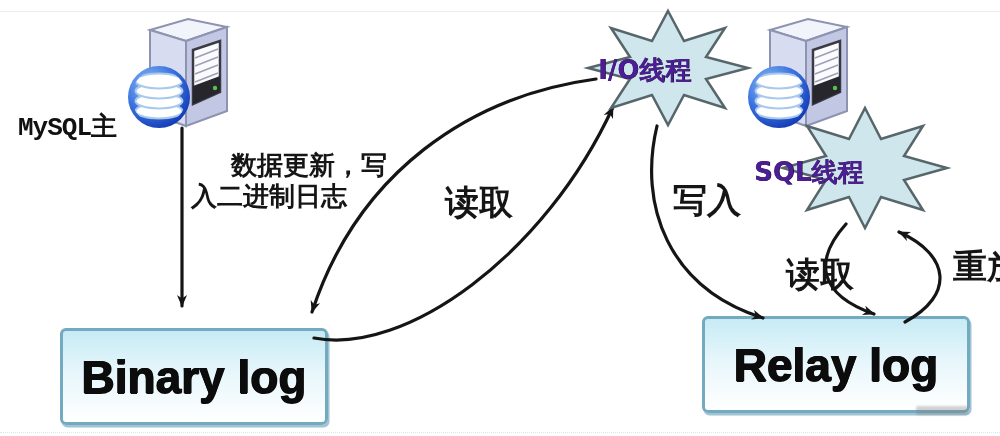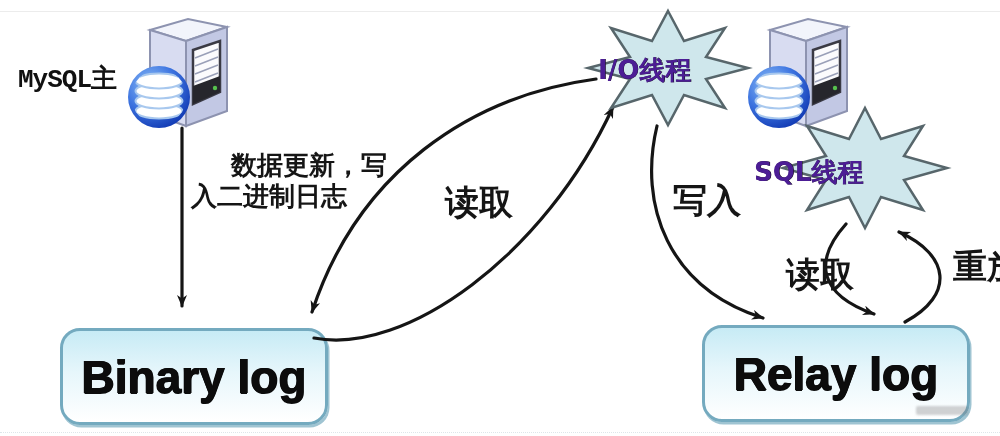--- a/index.html
+++ b/index.html
@@ -5,24 +5,24 @@
   html,body{margin:0;padding:0;background:#fff;}
   .stage{
     position:relative;width:1000px;height:436px;background:#ffffff;
     overflow:hidden;font-family:"DejaVu Sans",sans-serif;
   }
   .hairline-top{position:absolute;left:0;top:11px;width:1000px;height:1px;background:#ececec;}
   .hairline-bottom{position:absolute;left:0;top:432px;width:1000px;height:0;border-top:1px dotted #dde6ea;}
   .abs{position:absolute;}
   .lbl{position:absolute;font-weight:bold;color:#151515;font-size:34px;line-height:1.1;white-space:nowrap;}
   .srvlbl{position:absolute;font-family:"Liberation Mono","DejaVu Sans Mono",monospace;
-    font-weight:bold;font-size:26px;letter-spacing:-1px;color:#111;white-space:nowrap;}
+    font-weight:bold;font-size:26px;letter-spacing:-1px;color:#111;white-space:nowrap;margin-top:48px;}
   .note{position:absolute;font-weight:bold;font-size:26px;line-height:31px;color:#151515;white-space:nowrap;}
   .logbox{
-    position:absolute;border:3px solid #74aabf;border-radius:20px;
+    position:absolute;border:3px solid #74aabf;border-radius:6px;
     background:linear-gradient(180deg,#c7ebf5 0%,#e6f6fb 45%,#ffffff 100%);
     box-shadow:1.5px 2.5px 0 #9fc4d2;
     display:flex;align-items:center;justify-content:center;
   }
   .logbox span{
     font-family:"Liberation Sans","DejaVu Sans",sans-serif;font-weight:bold;
     font-size:46px;color:#0c0c0c;
     text-shadow:0.7px 0 0 #0c0c0c,-0.7px 0 0 #0c0c0c,0 0.5px 0 #0c0c0c;
   }
   .starlbl{
@@ -108,21 +108,21 @@
         <ellipse cx="33" cy="87" rx="23.5" ry="7.5" fill="#ffffff" stroke="#a8c8ee" stroke-width="2"></ellipse>
         <ellipse cx="33" cy="77" rx="23.5" ry="7.5" fill="#ffffff" stroke="#a8c8ee" stroke-width="2"></ellipse>
         <ellipse cx="33" cy="67" rx="23.5" ry="7.5" fill="#ffffff" stroke="#a8c8ee" stroke-width="2"></ellipse>
       </g>
     </g>
   </svg>
 
   <div class="logbox" style="left:60px;top:328px;width:262px;height:91px;">
     <span>Binary log</span>
   </div>
-  <div class="logbox" style="left:702px;top:325px;width:262px;height:91px;">
+  <div class="logbox" style="left:702px;top:316px;width:262px;height:91px;">
     <span>Relay log</span>
   </div>
 
   <svg class="overlay" width="1000" height="436" viewBox="0 0 1000 436">
     <defs>
       <marker id="ah" markerUnits="userSpaceOnUse" markerWidth="15" markerHeight="13" refX="11" refY="5" orient="auto">
         <path d="M0 0 L12 5 L0 10 L3.5 5 Z" fill="#151515"></path>
       </marker>
     </defs>
     <g stroke="#151515" stroke-width="3.2" fill="none" stroke-linecap="round">

